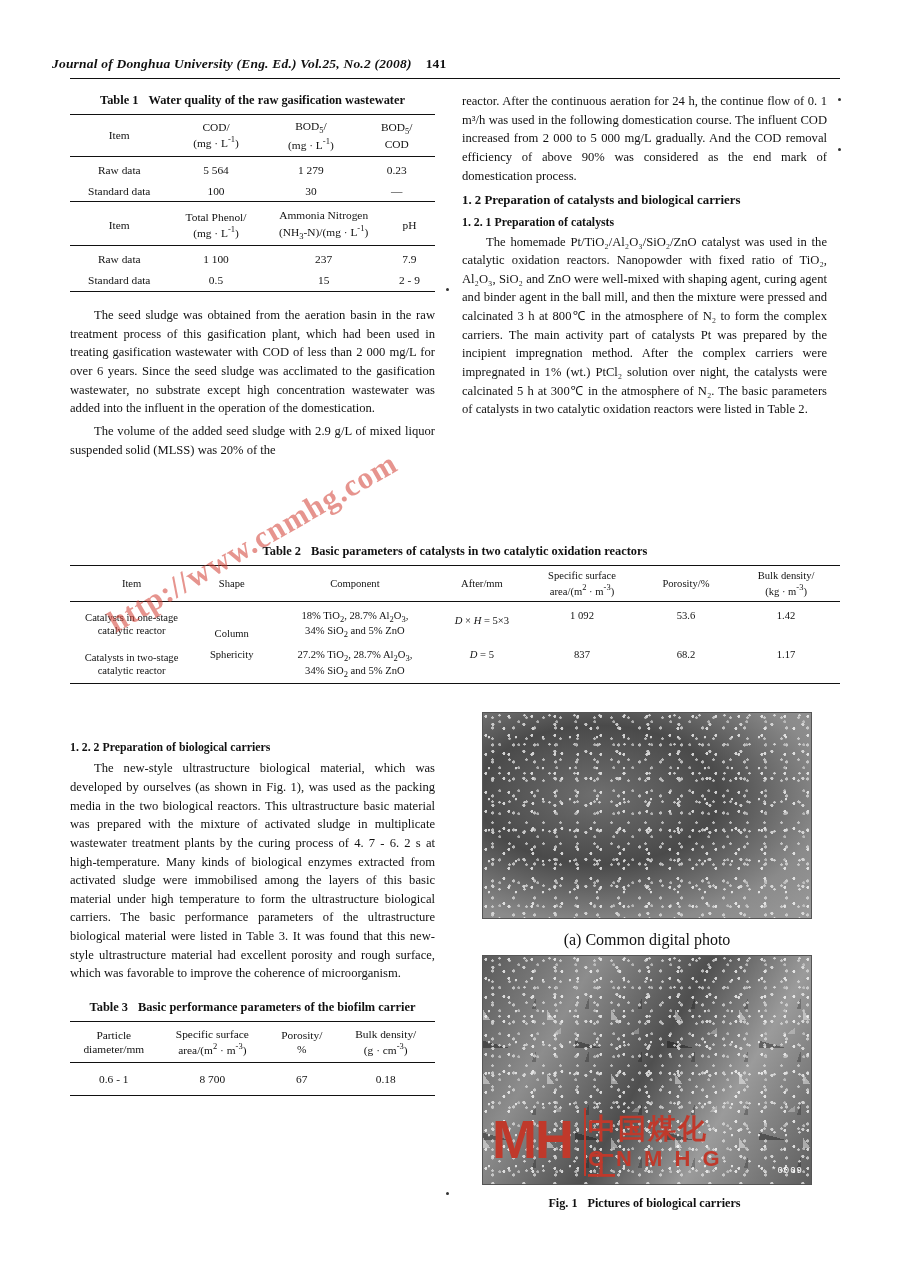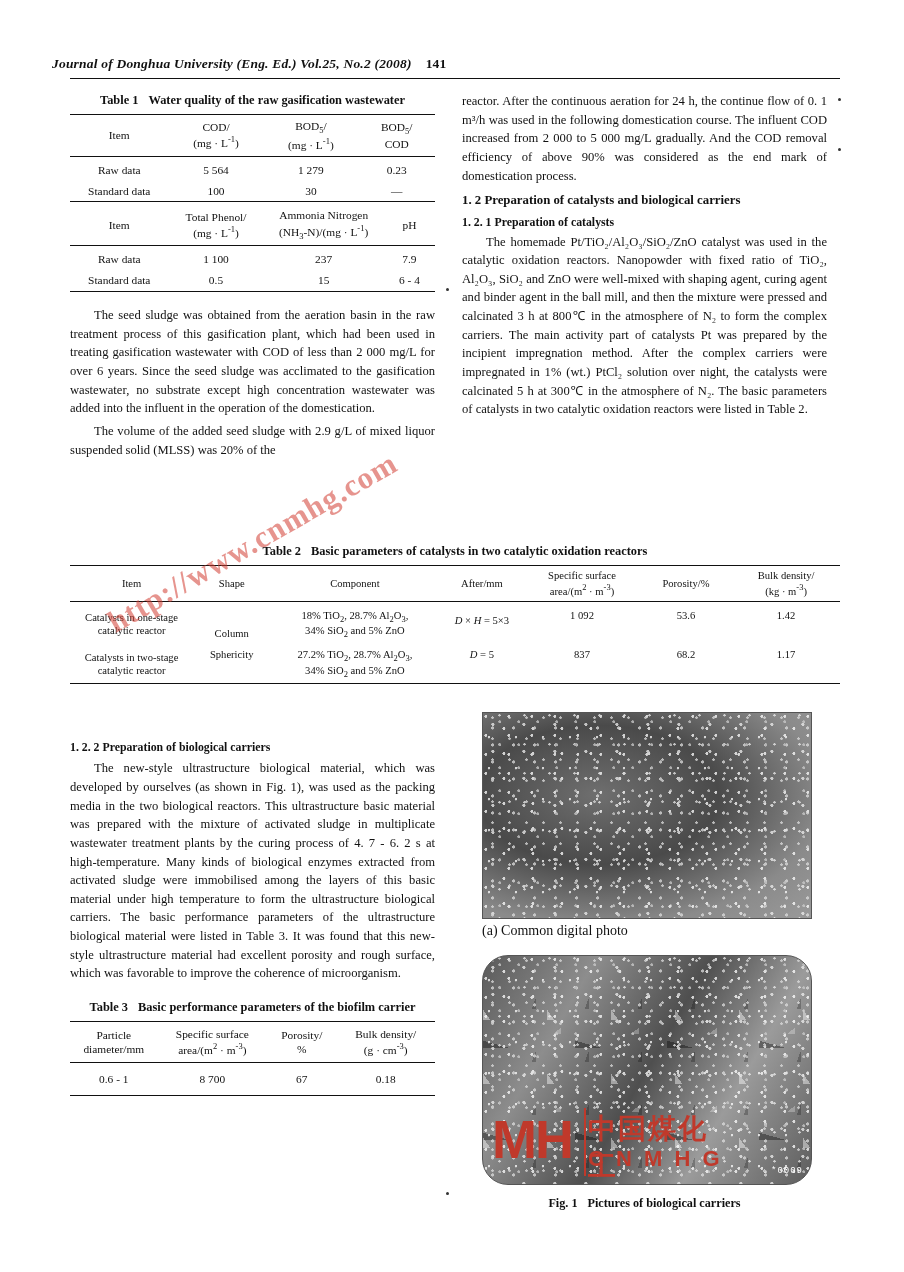--- a/index.html
+++ b/index.html
@@ -93,23 +93,23 @@
   .wide table{font-size:10.6px;}
   .wide td{padding:3px 2px;line-height:1.25;}
   
   .fig{
     position:absolute;
     left:482px;
     width:330px;
     background:#777;
   }
   .figcap{
-    text-align:left;
-    font-size:14px;
-    margin-top:4px;
+    text-align:center;
+    font-size:16px;
+    margin-top:12px;
     color:#111;
   }
   .fig-final-cap{
     position:absolute;
     left:462px;top:1196px;width:365px;
     text-align:center;
     font-size:12.2px;
     font-weight:bold;
   }
   .fig-final-cap .fnum{margin-right:10px;}
@@ -133,21 +133,20 @@
     background-size:23px 19px,31px 27px,17px 21px,29px 25px,19px 23px,27px 31px,21px 17px,25px 29px;
     opacity:.75;
   }
   .photo-a{
     background:
       radial-gradient(ellipse at 35% 40%, #6f6f6f 0%, #4a4a4a 40%, #8a8a8a 75%, #9a9a9a 100%);
   }
   .photo-b{
     background:
       linear-gradient(120deg,#5a5a5a 0%,#8d8d8d 25%,#4f4f4f 50%,#9b9b9b 72%,#5d5d5d 100%);
-    border-radius: 26px;
   }
   .photo-b .shards{
     position:absolute;inset:0;
     background-image:
       linear-gradient(55deg, rgba(255,255,255,.55) 0 6px, transparent 6px 22px),
       linear-gradient(-40deg, rgba(255,255,255,.35) 0 5px, transparent 5px 27px),
       linear-gradient(15deg, rgba(0,0,0,.45) 0 7px, transparent 7px 33px),
       linear-gradient(-70deg, rgba(0,0,0,.3) 0 4px, transparent 4px 19px);
     background-size:64px 64px,78px 78px,92px 92px,53px 53px;
     opacity:.8;
@@ -256,21 +255,21 @@
       <tr>
         <td style="border-top:0.9px solid #111;padding-top:5px;">Raw data</td>
         <td style="border-top:0.9px solid #111;padding-top:5px;">1 100</td>
         <td style="border-top:0.9px solid #111;padding-top:5px;">237</td>
         <td style="border-top:0.9px solid #111;padding-top:5px;">7.9</td>
       </tr>
       <tr>
         <td style="border-bottom:1.6px solid #111;">Standard data</td>
         <td style="border-bottom:1.6px solid #111;">0.5</td>
         <td style="border-bottom:1.6px solid #111;">15</td>
-        <td style="border-bottom:1.6px solid #111;">6 - 4</td>
+        <td style="border-bottom:1.6px solid #111;">2 - 9</td>
       </tr>
     </tbody>
       </table>
 
     <p class="para" style="margin-top:14px;">The seed sludge was obtained from the aeration basin in the raw treatment process of this gasification plant, which had been used in treating gasification wastewater with COD of less than 2 000 mg/L for over 6 years. Since the seed sludge was acclimated to the gasification wastewater, no substrate except high concentration wastewater was added into the influent in the operation of the domestication.</p>
     <p class="para" style="margin-top:4px;">The volume of the added seed sludge with 2.9 g/L of mixed liquor suspended solid (MLSS) was 20% of the</p>
   </div>
 
   <div class="col col-right">
     <p class="para nohang">reactor. After the continuous aeration for 24 h, the continue flow of 0. 1 m³/h was used in the following domestication course. The influent COD increased from 2 000 to 5 000 mg/L gradually. And the COD removal efficiency of above 90% was considered as the end mark of domestication process.</p>

